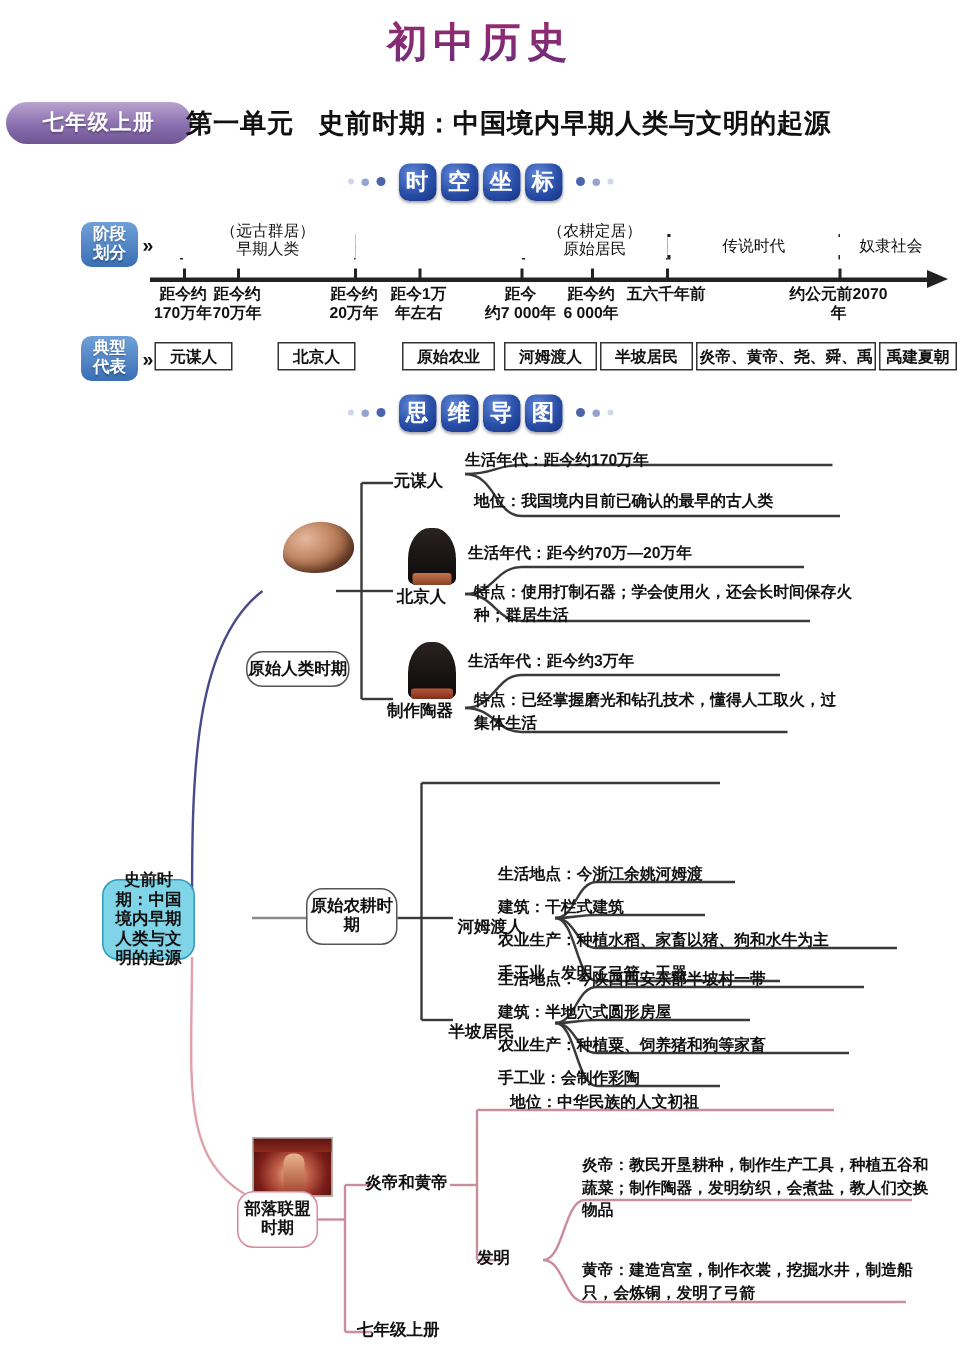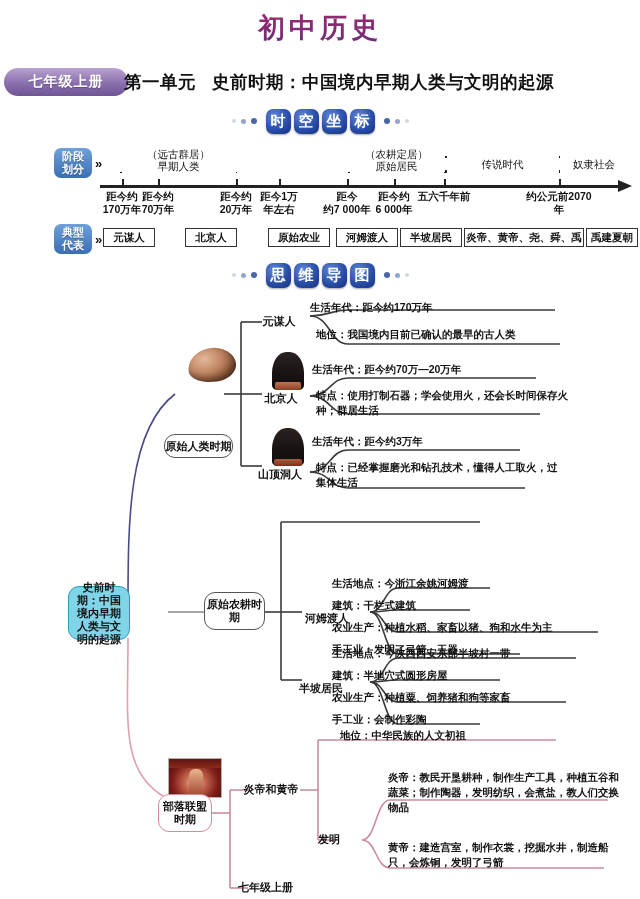--- a/index.html
+++ b/index.html
@@ -351,21 +351,21 @@
   <div class="leaf-label" style="left:258px; top:15px; width:42px">元谋人</div>
   <div class="detail" style="left:310px; top:0px; width:258px">生活年代：距今约170万年</div>
   <div class="detail" style="left:316px; top:27px; width:268px">地位：我国境内目前已确认的最早的古人类</div>
 
   <div class="pic pic-bust1" style="left:272px; top:52px;"></div>
   <div class="leaf-label" style="left:258px; top:92px; width:46px">北京人</div>
   <div class="detail" style="left:312px; top:62px; width:250px">生活年代：距今约70万—20万年</div>
   <div class="detail" style="left:316px; top:88px; width:254px">特点：使用打制石器；学会使用火，还会长时间保存火种；群居生活</div>
 
   <div class="pic pic-bust2" style="left:272px; top:128px;"></div>
-  <div class="leaf-label" style="left:250px; top:168px; width:60px">山顶洞人</div>
+  <div class="leaf-label" style="left:250px; top:168px; width:60px">制作陶器</div>
   <div class="detail" style="left:312px; top:134px; width:230px">生活年代：距今约3万年</div>
   <div class="detail" style="left:316px; top:160px; width:250px">特点：已经掌握磨光和钻孔技术，懂得人工取火，过集体生活</div>
 
 
   <div class="pic pic-pots" style="left:200px; top:238px;"></div>
   <div class="node node-l2" style="left:204px; top:292px; width:61px; height:38px;">
     <span>原始农耕时期</span>
   </div>
 
   <div class="pic pic-house1" style="left:304px; top:262px;"></div>

